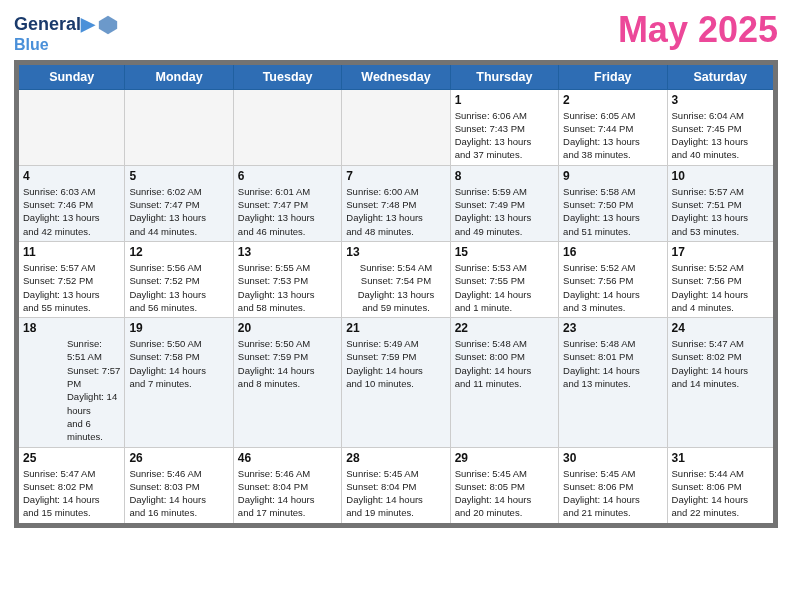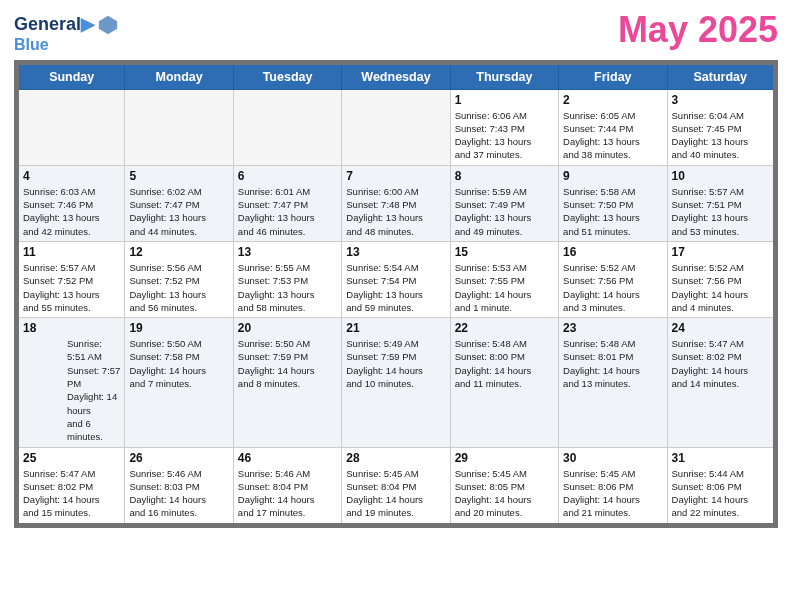--- a/index.html
+++ b/index.html
@@ -228,21 +228,21 @@
           </td>
           <td>
             <div class="day-num">13</div>
             <div class="day-info" style="white-space: pre-line;">Sunrise: 5:55 AM
 Sunset: 7:53 PM
 Daylight: 13 hours
 and 58 minutes.</div>
           </td>
           <td>
             <div class="day-num">13</div>
-            <div class="day-info" style="white-space: pre-line;">Sunrise: 5:54 AM
+            <div class="day-info" style="white-space: pre-line; text-align: center;">Sunrise: 5:54 AM
 Sunset: 7:54 PM
 Daylight: 13 hours
 and 59 minutes.</div>
           </td>
           <td>
             <div class="day-num">15</div>
             <div class="day-info" style="white-space: pre-line;">Sunrise: 5:53 AM
 Sunset: 7:55 PM
 Daylight: 14 hours
 and 1 minute.</div>

